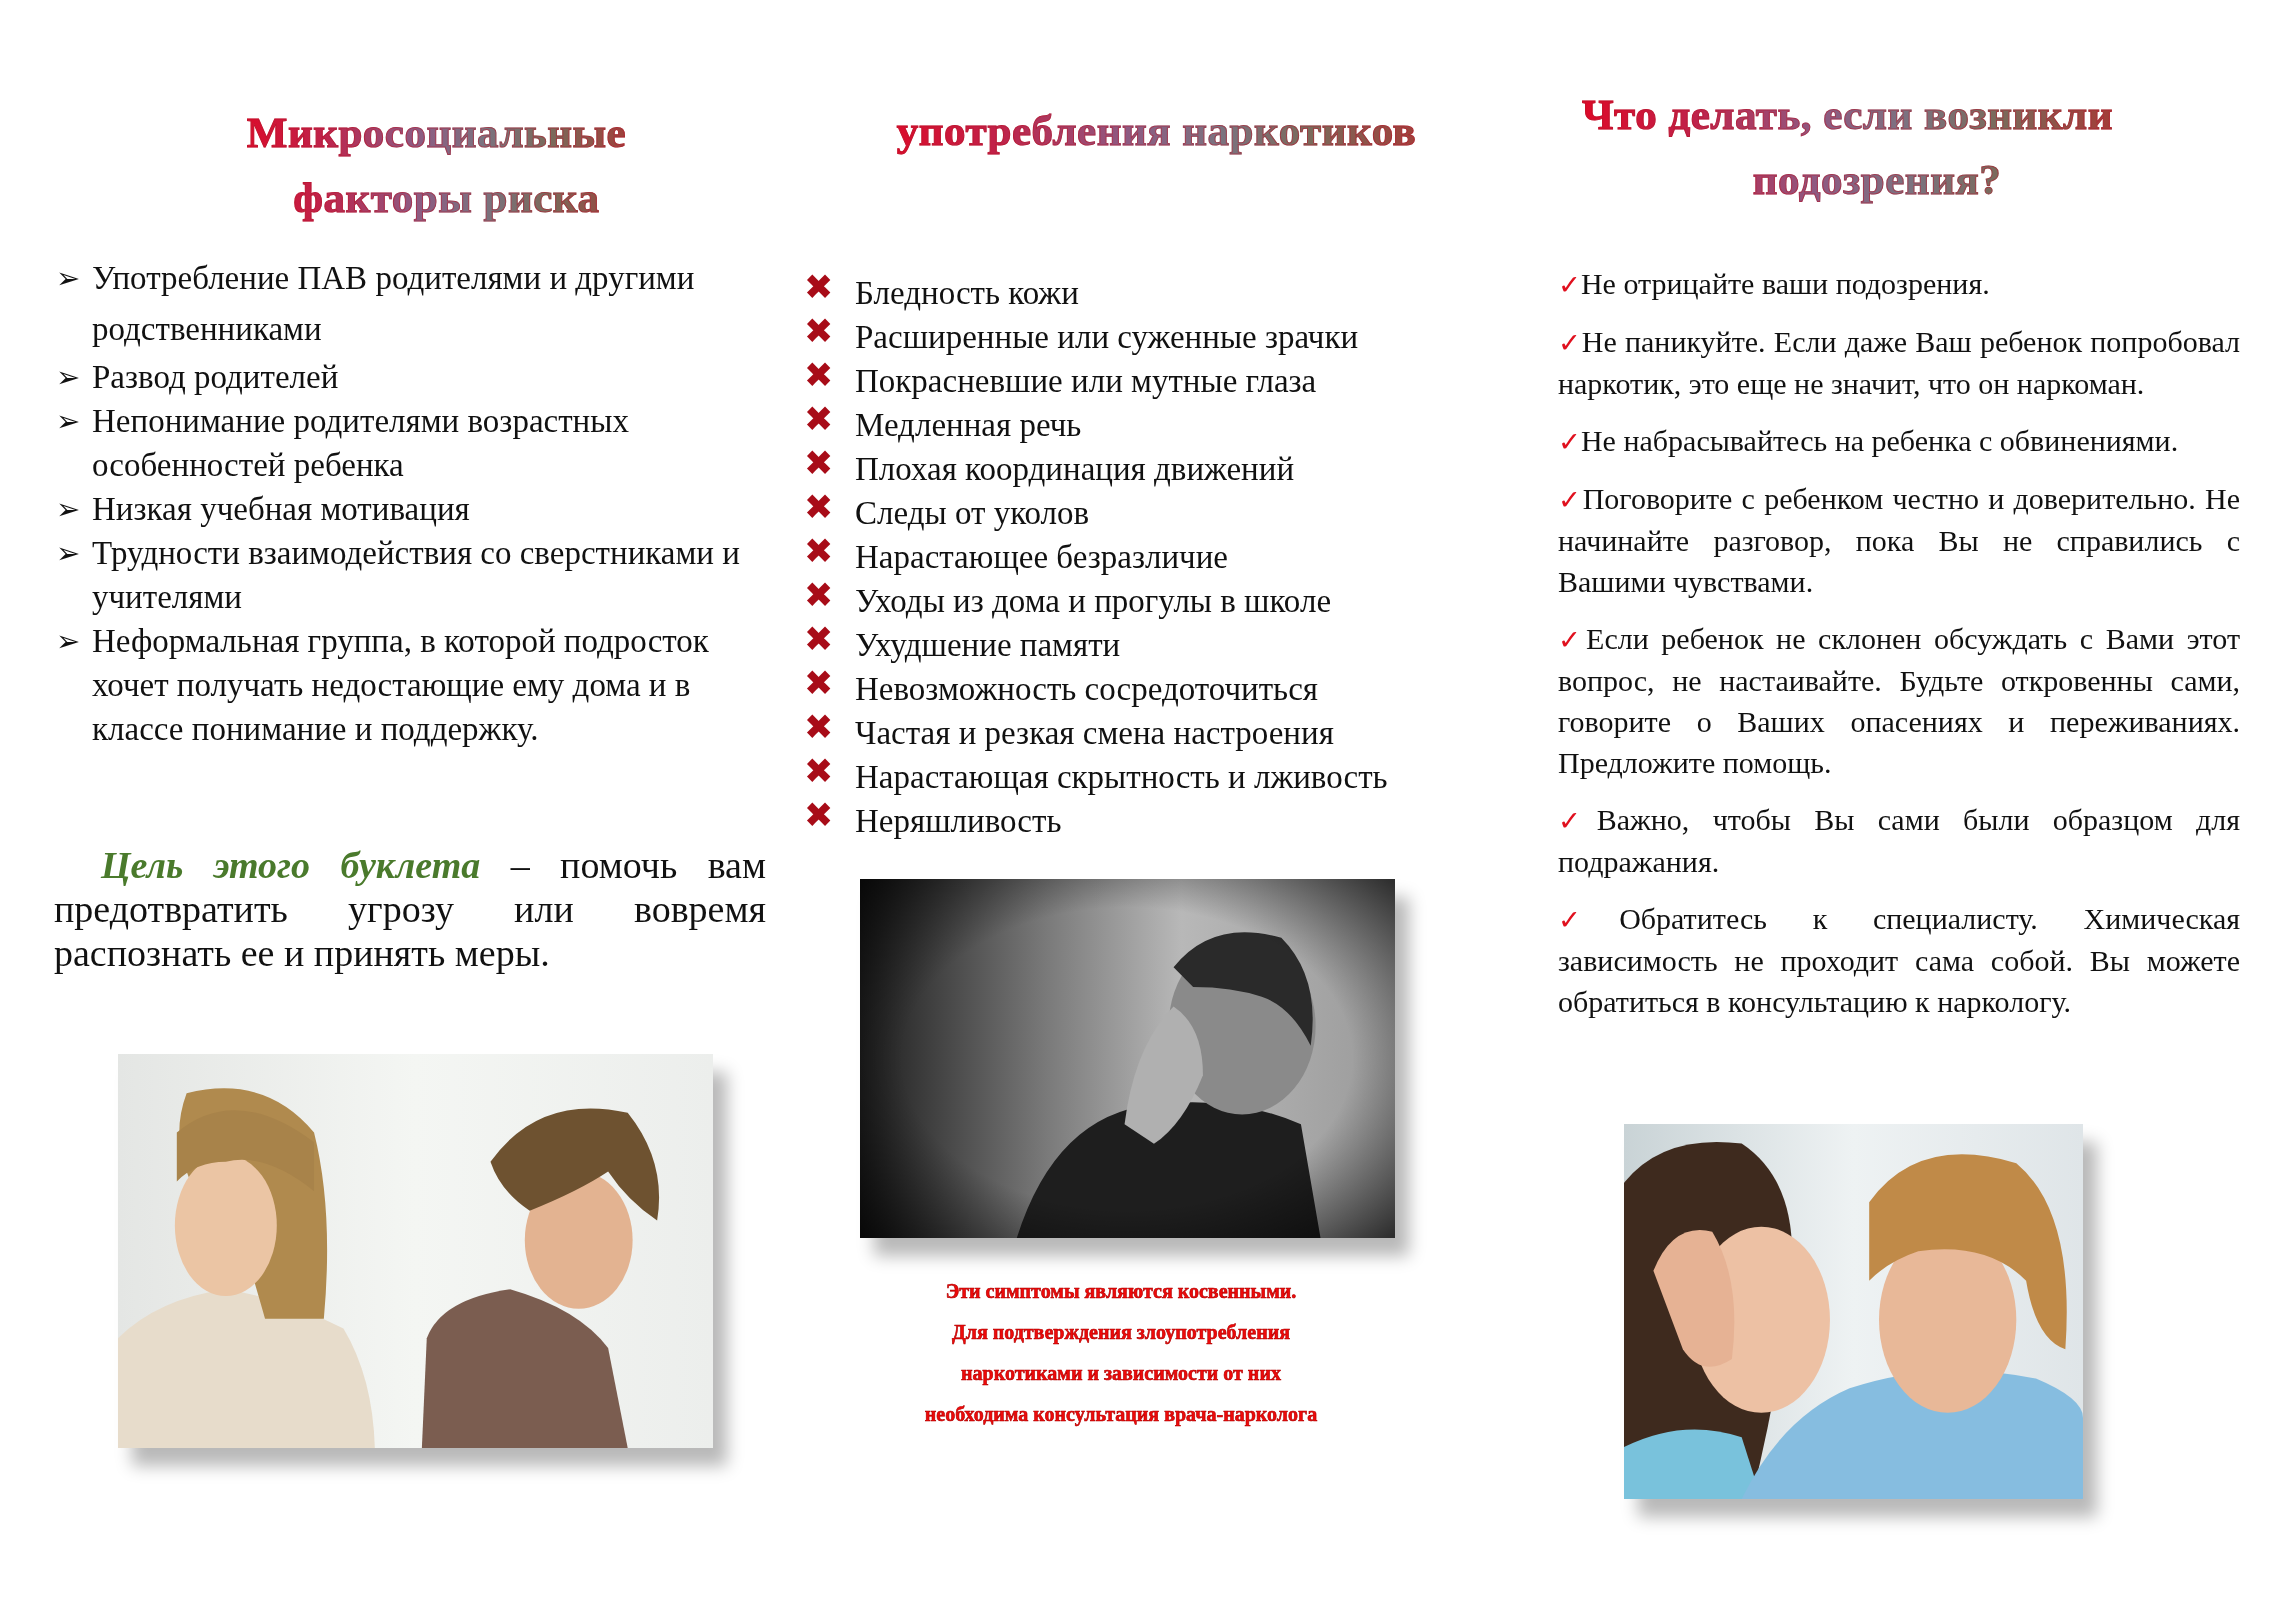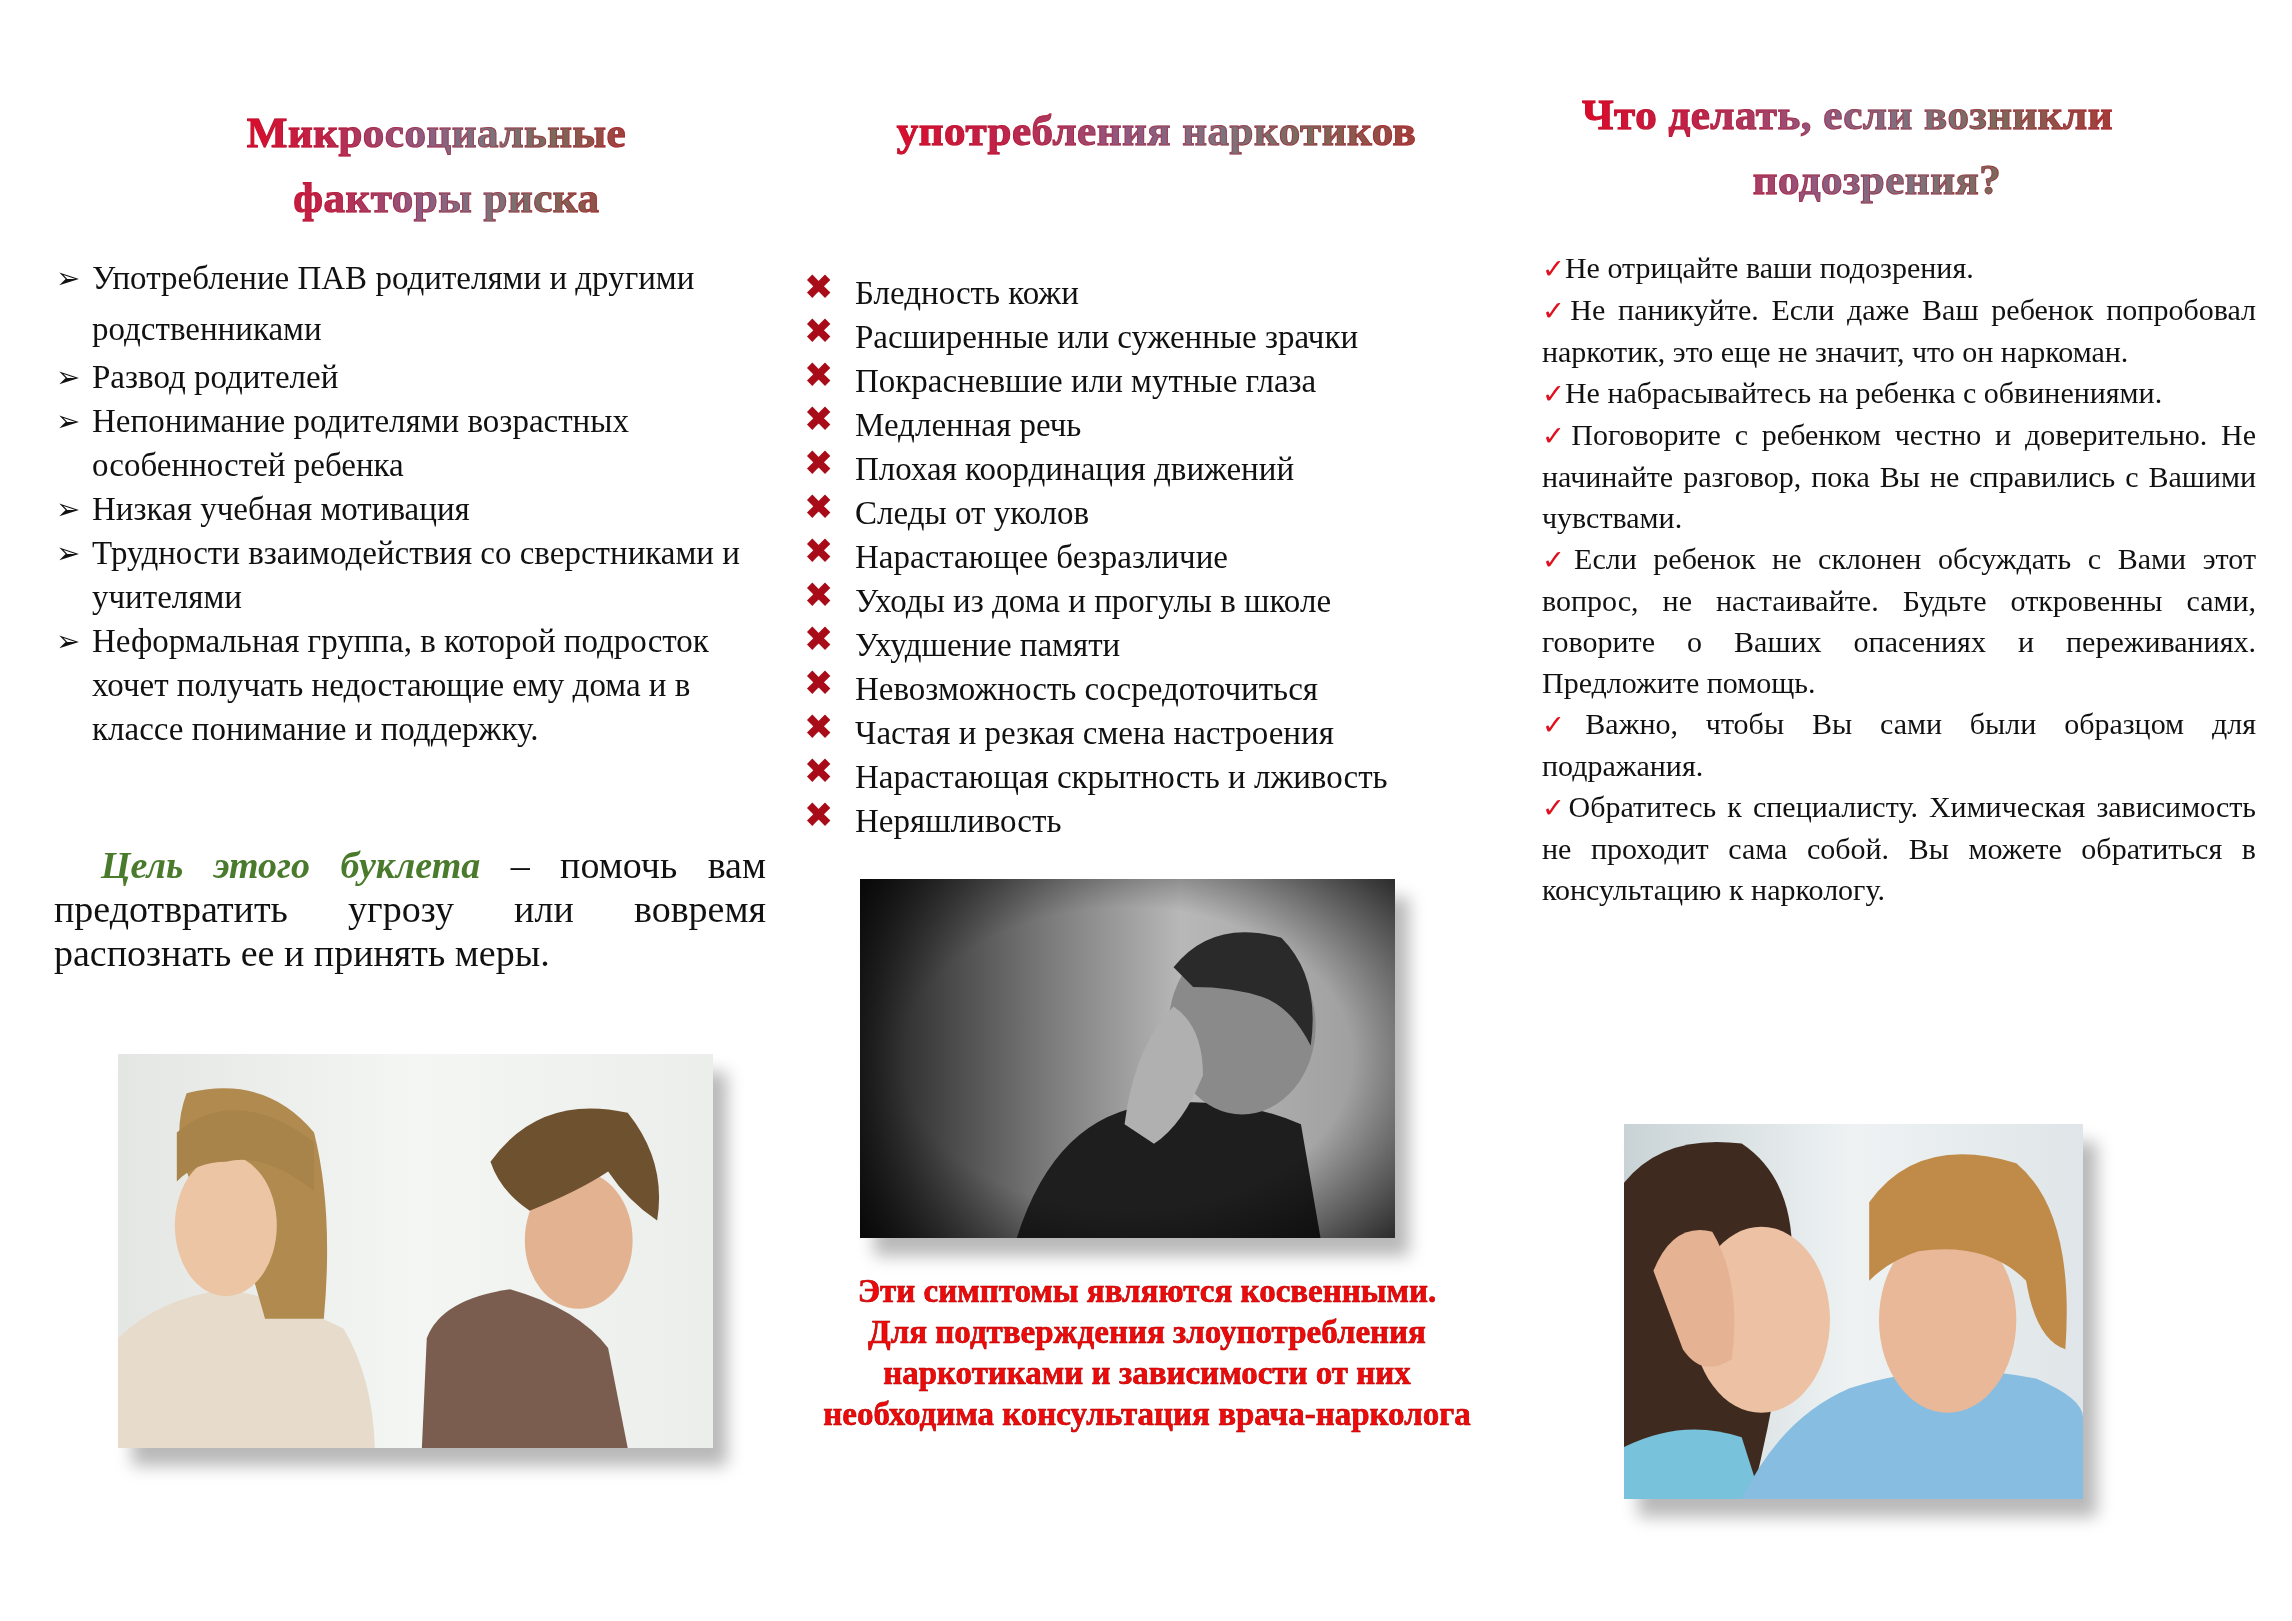--- a/index.html
+++ b/index.html
@@ -13,25 +13,25 @@
   .heading span { display:block; }
   .left-list { position:absolute; left:56px; top:253px; width:706px; font-size:33px; line-height:44px; }
   .left-item { position:relative; padding-left:36px; }
   .left-item .arrow { position:absolute; left:0; top:0; width:29px; font-size:29px; }
   .left-item.first { line-height:51px; }
   .goal { position:absolute; left:54px; top:843px; width:712px; font-size:38px; line-height:44px; text-align:justify; text-align-last:left; }
   .goal .em { color:#4a7a2c; font-style:italic; font-weight:bold; }
   .mid-list { position:absolute; left:804px; top:271px; width:686px; font-size:33px; line-height:44px; }
   .mid-item { position:relative; padding-left:51px; white-space:nowrap; }
   .mid-item .xm { position:absolute; left:0; top:-5.9px; color:#a80c18; font-weight:bold; font-size:35px; font-family:"DejaVu Sans", sans-serif; }
-  .warning { position:absolute; left:794px; top:1271px; width:706px; text-align:center; color:#ee0a0a;
-             font-weight:bold; font-size:33px; line-height:41px; font-family:"Liberation Serif", serif;
+  .warning { position:absolute; left:768px; top:1271px; width:706px; text-align:center; color:#ee0a0a;
+             font-weight:bold; font-size:20px; line-height:41px; font-family:"Liberation Serif", serif;
              -webkit-text-stroke:0.6px #b00000; }
   .right-text { position:absolute; left:1542px; top:247px; width:714px; font-size:30px; line-height:41px; text-align:justify; }
-  .right-item { margin:0; }
+  .right-item { margin:16px; }
   .right-item .chk { color:#e0101e; font-family:"DejaVu Sans", sans-serif; font-size:27.4px; }
   .photo { position:absolute; box-shadow:13.7px 17.6px 15.7px rgba(0,0,0,0.28); overflow:hidden; }
   .photo svg { width:100%; height:100%; display:block; }
 </style>
 </head>
 <body>
 
 <div class="heading" style="left:206px; top:100px; width:461px;">
   <span>Микросоциальные</span>
   <span style="padding-left:19.6px;">факторы риска</span>

